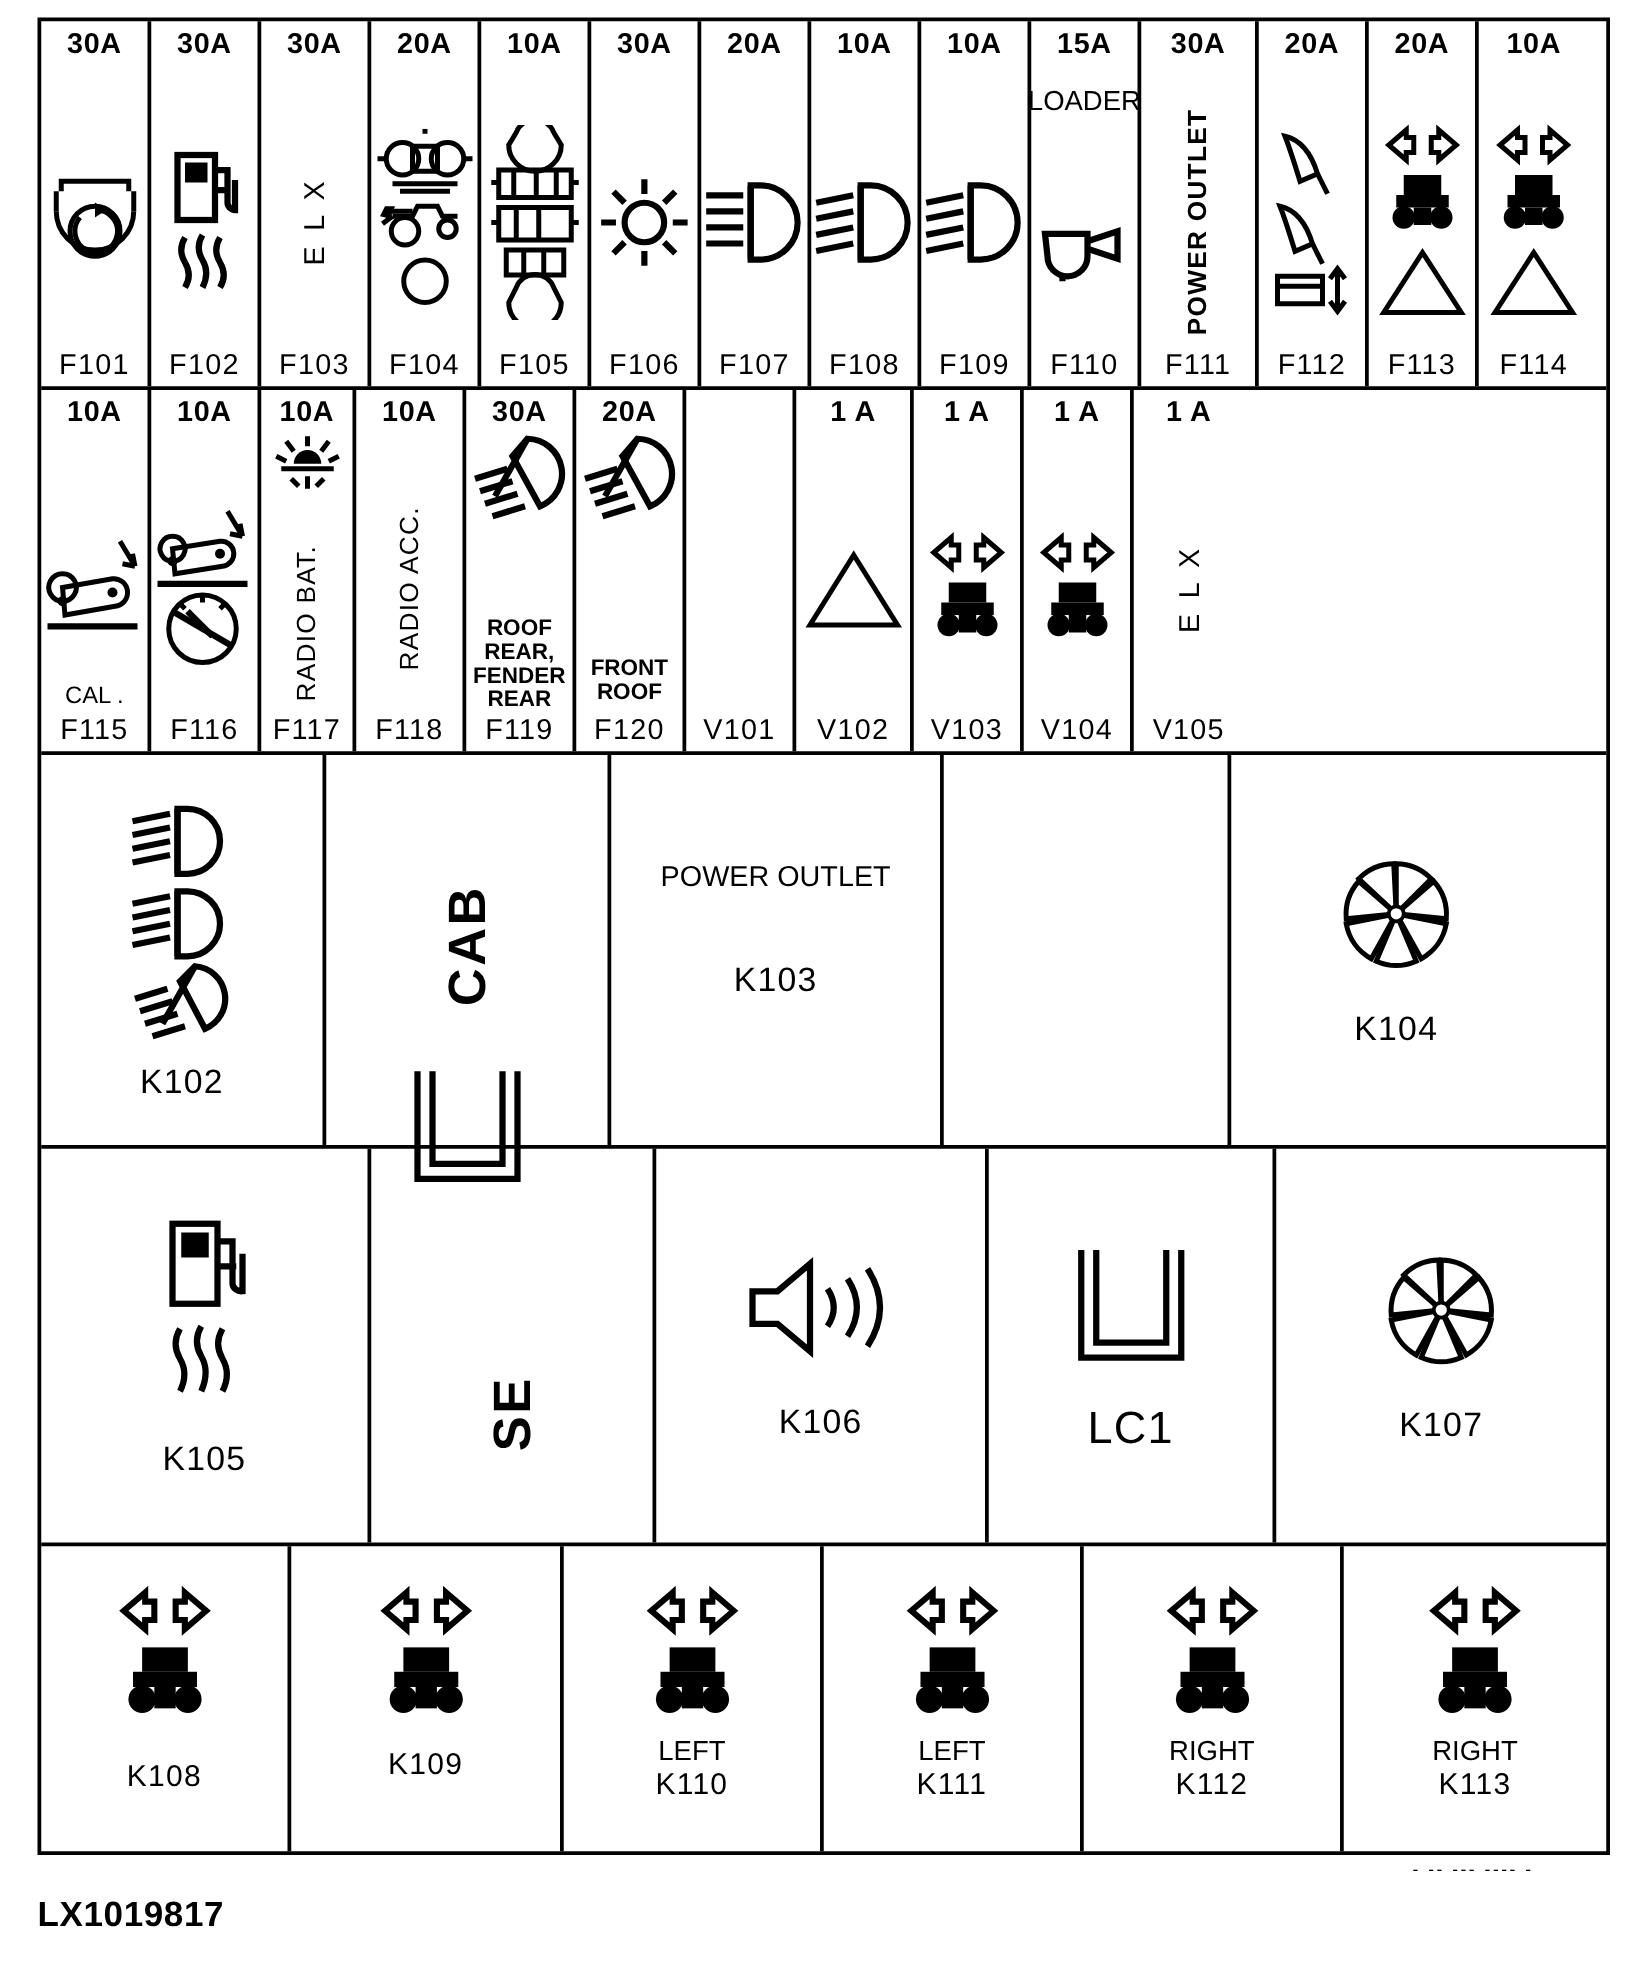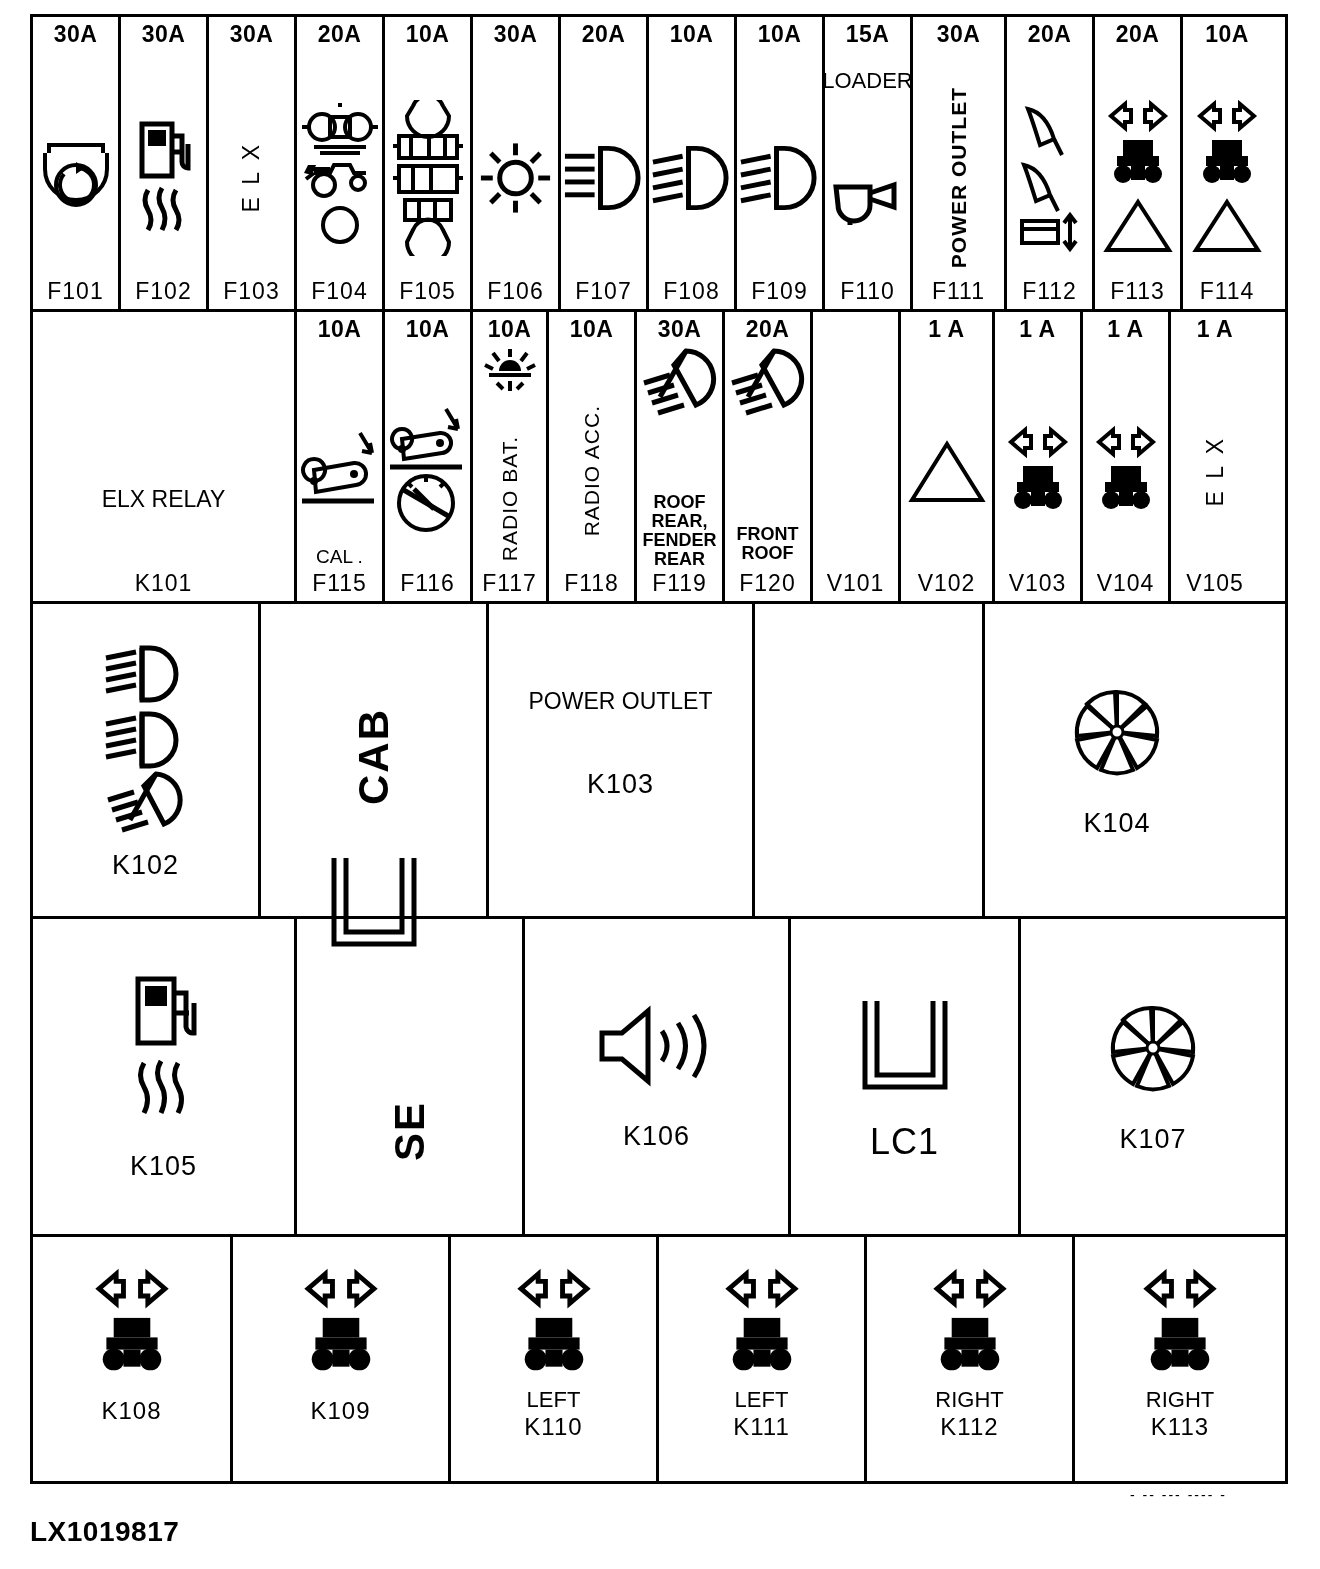--- a/index.html
+++ b/index.html
@@ -358,26 +358,20 @@
             <path d="M41 104 L72 152 L10 152 Z"></path>
           </g>
         </svg>
       </div>
       <div class="code">F114</div>
     </div>
   </div>
 
   <div class="row" id="row2">
 
-    <div class="cell" style="width:264px; justify-content:center">
-      <div class="sym" style="flex:none; margin-top:86px">
-        <div class="rlabel">ELX RELAY</div>
-      </div>
-      <div class="code">K101</div>
-    </div>
 
     <div class="cell" style="width:88px">
       <div class="amp">10A</div>
       <div class="sym">
         <svg width="80" height="96" viewBox="0 0 80 96">
           <g stroke="#000" stroke-width="4" fill="none">
             <path d="M60 10 L72 30 M72 30 L62 28 M72 30 L70 20"></path>
             <path d="M14 58 a11 11 0 1 1 0.1 0 Z"></path>
             <circle cx="14" cy="58" r="4" fill="#000" stroke="none"></circle>
             <path d="M14 47 L54 40 a11 11 0 0 1 2 22 L16 69 Z"></path>
@@ -675,21 +669,21 @@
             <path d="M54 6 L68 18 L54 30 L54 24 L48 24 L48 12 L54 12 Z"></path>
             <rect x="26" y="42" width="30" height="16" fill="#000" stroke="none"></rect>
             <rect x="20" y="58" width="42" height="10" fill="#000" stroke="none"></rect>
             <circle cx="26" cy="76" r="9" fill="#000" stroke="none"></circle>
             <circle cx="56" cy="76" r="9" fill="#000" stroke="none"></circle>
             <rect x="34" y="68" width="14" height="14" fill="#000" stroke="none"></rect>
           </g>
         </svg>
       </div>
       <div class="bside"></div>
-      <div class="bcode" style="margin-top:10px">K108</div>
+      <div class="bcode" style="margin-top:20px">K108</div>
     </div>
 
     <div class="relaycell" style="width:218px">
       <div>
         <svg width="100" height="118" viewBox="0 0 82 94">
           <g stroke="#000" stroke-width="4" fill="none">
             <path d="M28 6 L14 18 L28 30 L28 24 L34 24 L34 12 L28 12 Z"></path>
             <path d="M54 6 L68 18 L54 30 L54 24 L48 24 L48 12 L54 12 Z"></path>
             <rect x="26" y="42" width="30" height="16" fill="#000" stroke="none"></rect>
             <rect x="20" y="58" width="42" height="10" fill="#000" stroke="none"></rect>

